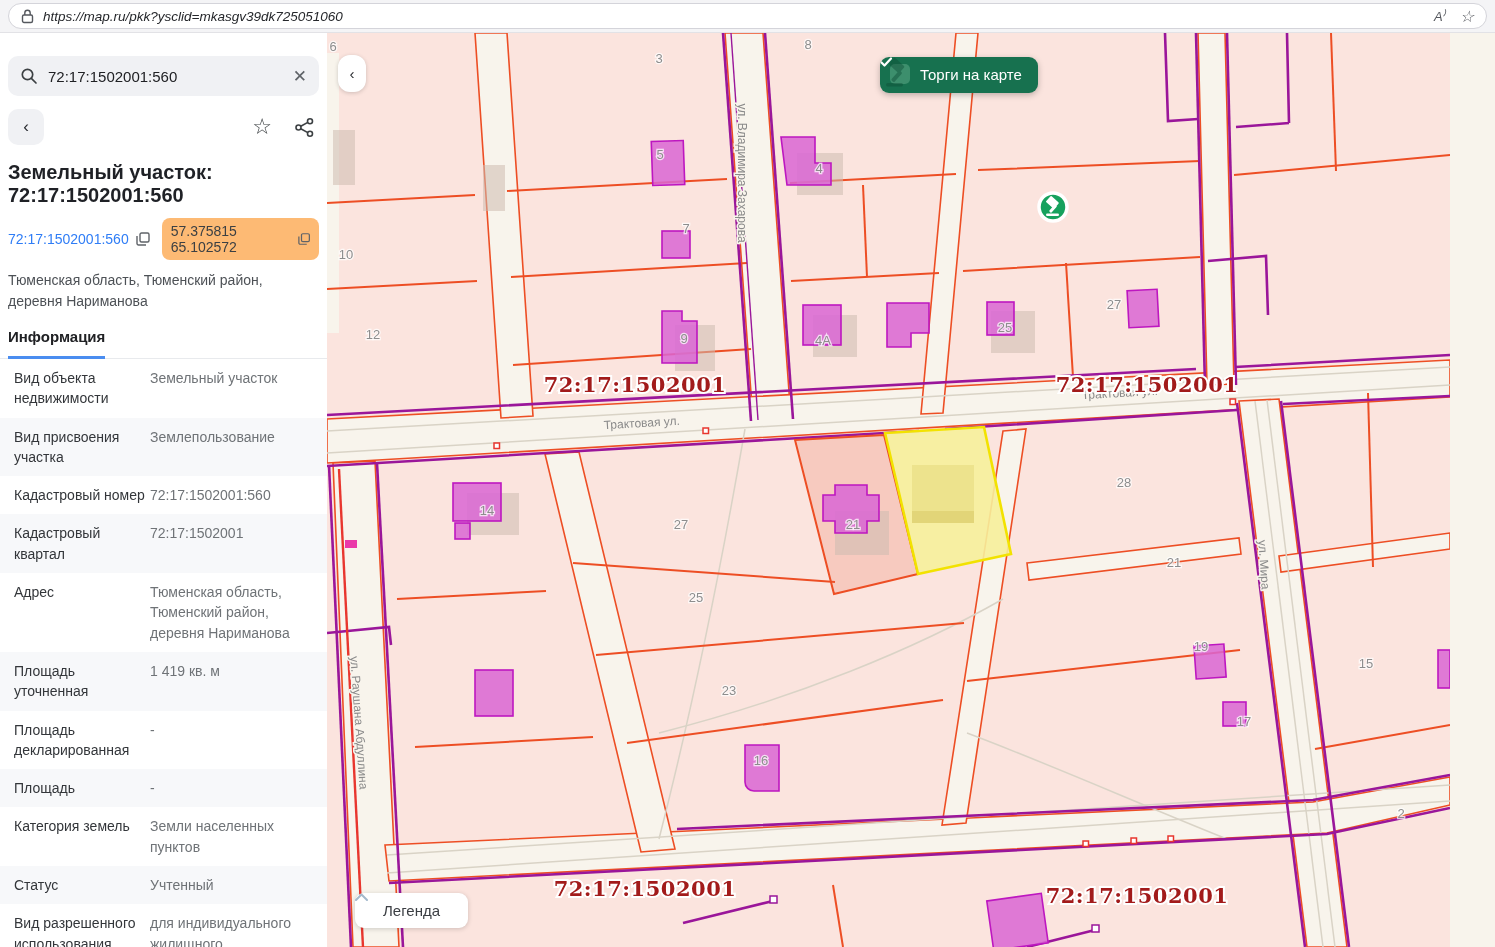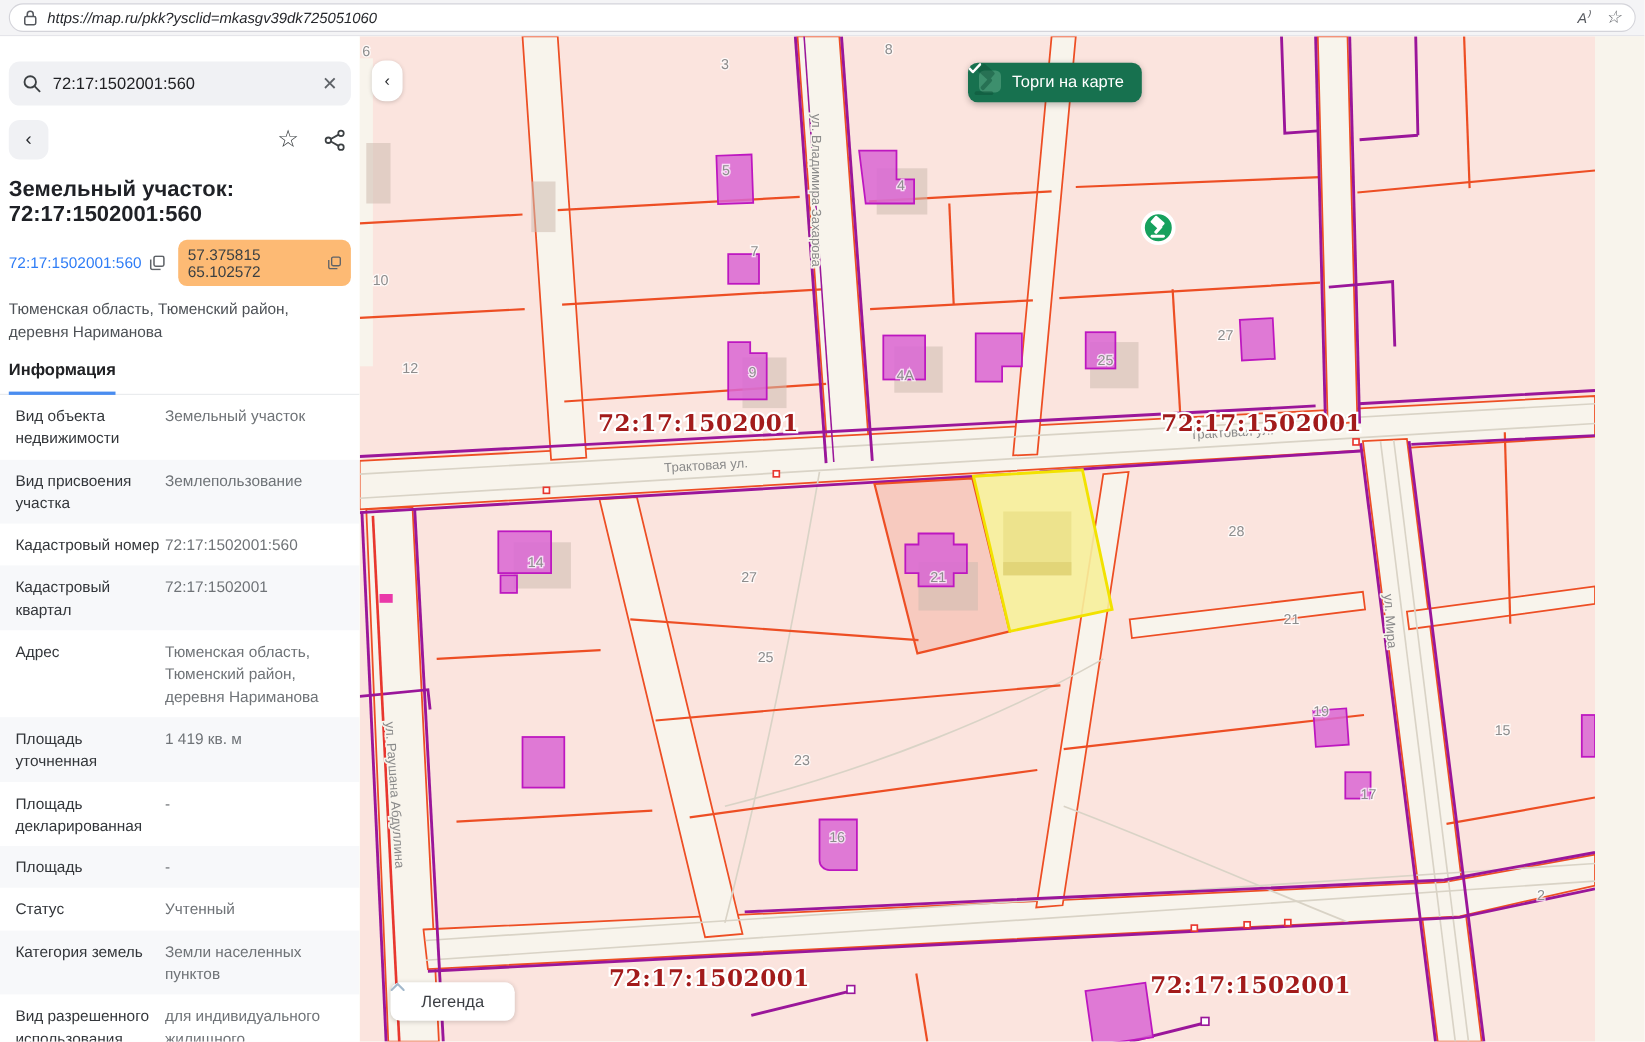--- a/index.html
+++ b/index.html
@@ -149,26 +149,26 @@
         </div>
       <div class="irow">
           <div class="ilabel">Площадь декларированная</div>
           <div class="ival">-</div>
         </div>
       <div class="irow">
           <div class="ilabel">Площадь</div>
           <div class="ival">-</div>
         </div>
       <div class="irow">
+          <div class="ilabel">Категория земель</div>
+          <div class="ival">Земли населенных пунктов</div>
+        </div>
+      <div class="irow">
           <div class="ilabel">Статус</div>
           <div class="ival">Учтенный</div>
-        </div>
-      <div class="irow">
-          <div class="ilabel">Категория земель</div>
-          <div class="ival">Земли населенных пунктов</div>
         </div>
       <div class="irow">
           <div class="ilabel">Вид разрешенного использования</div>
           <div class="ival">для индивидуального жилищного строительства</div>
         </div>
     </div>
   </div>
 
   <div class="map">
     <svg width="1123" height="914" viewBox="0 0 1123 914">

